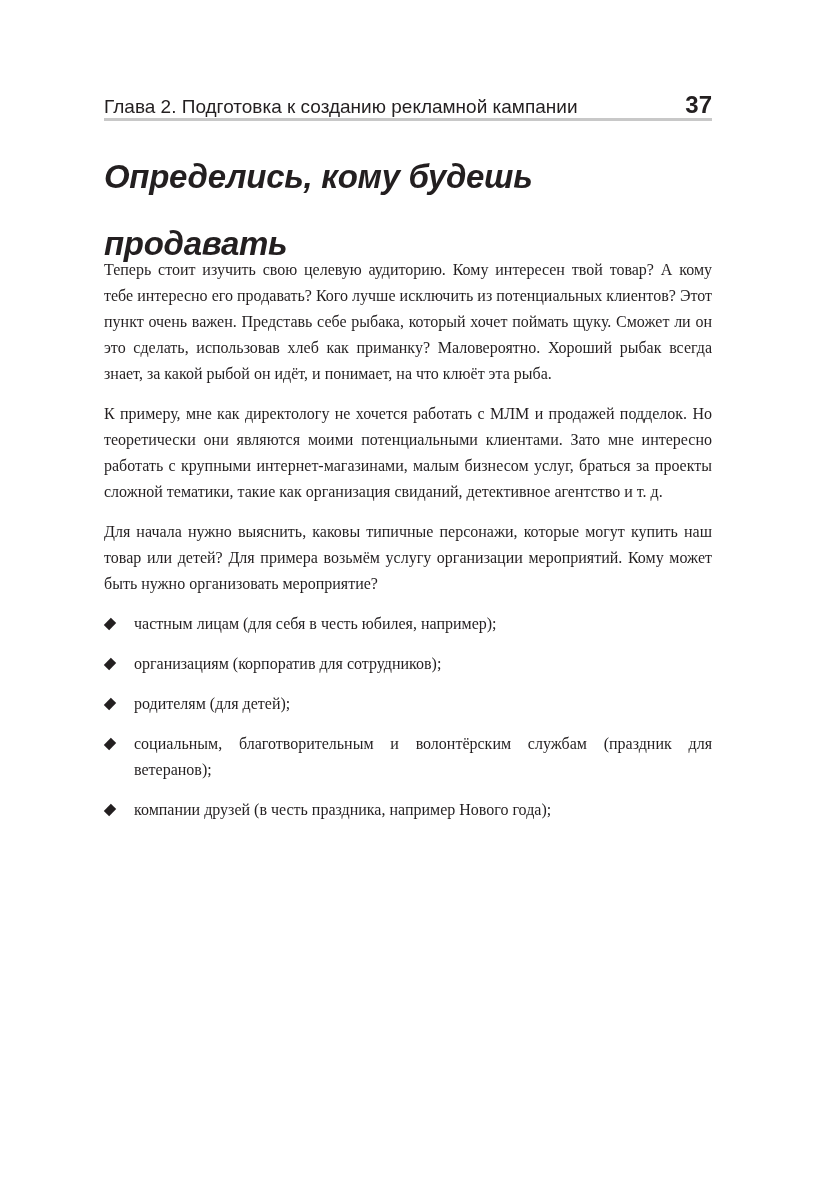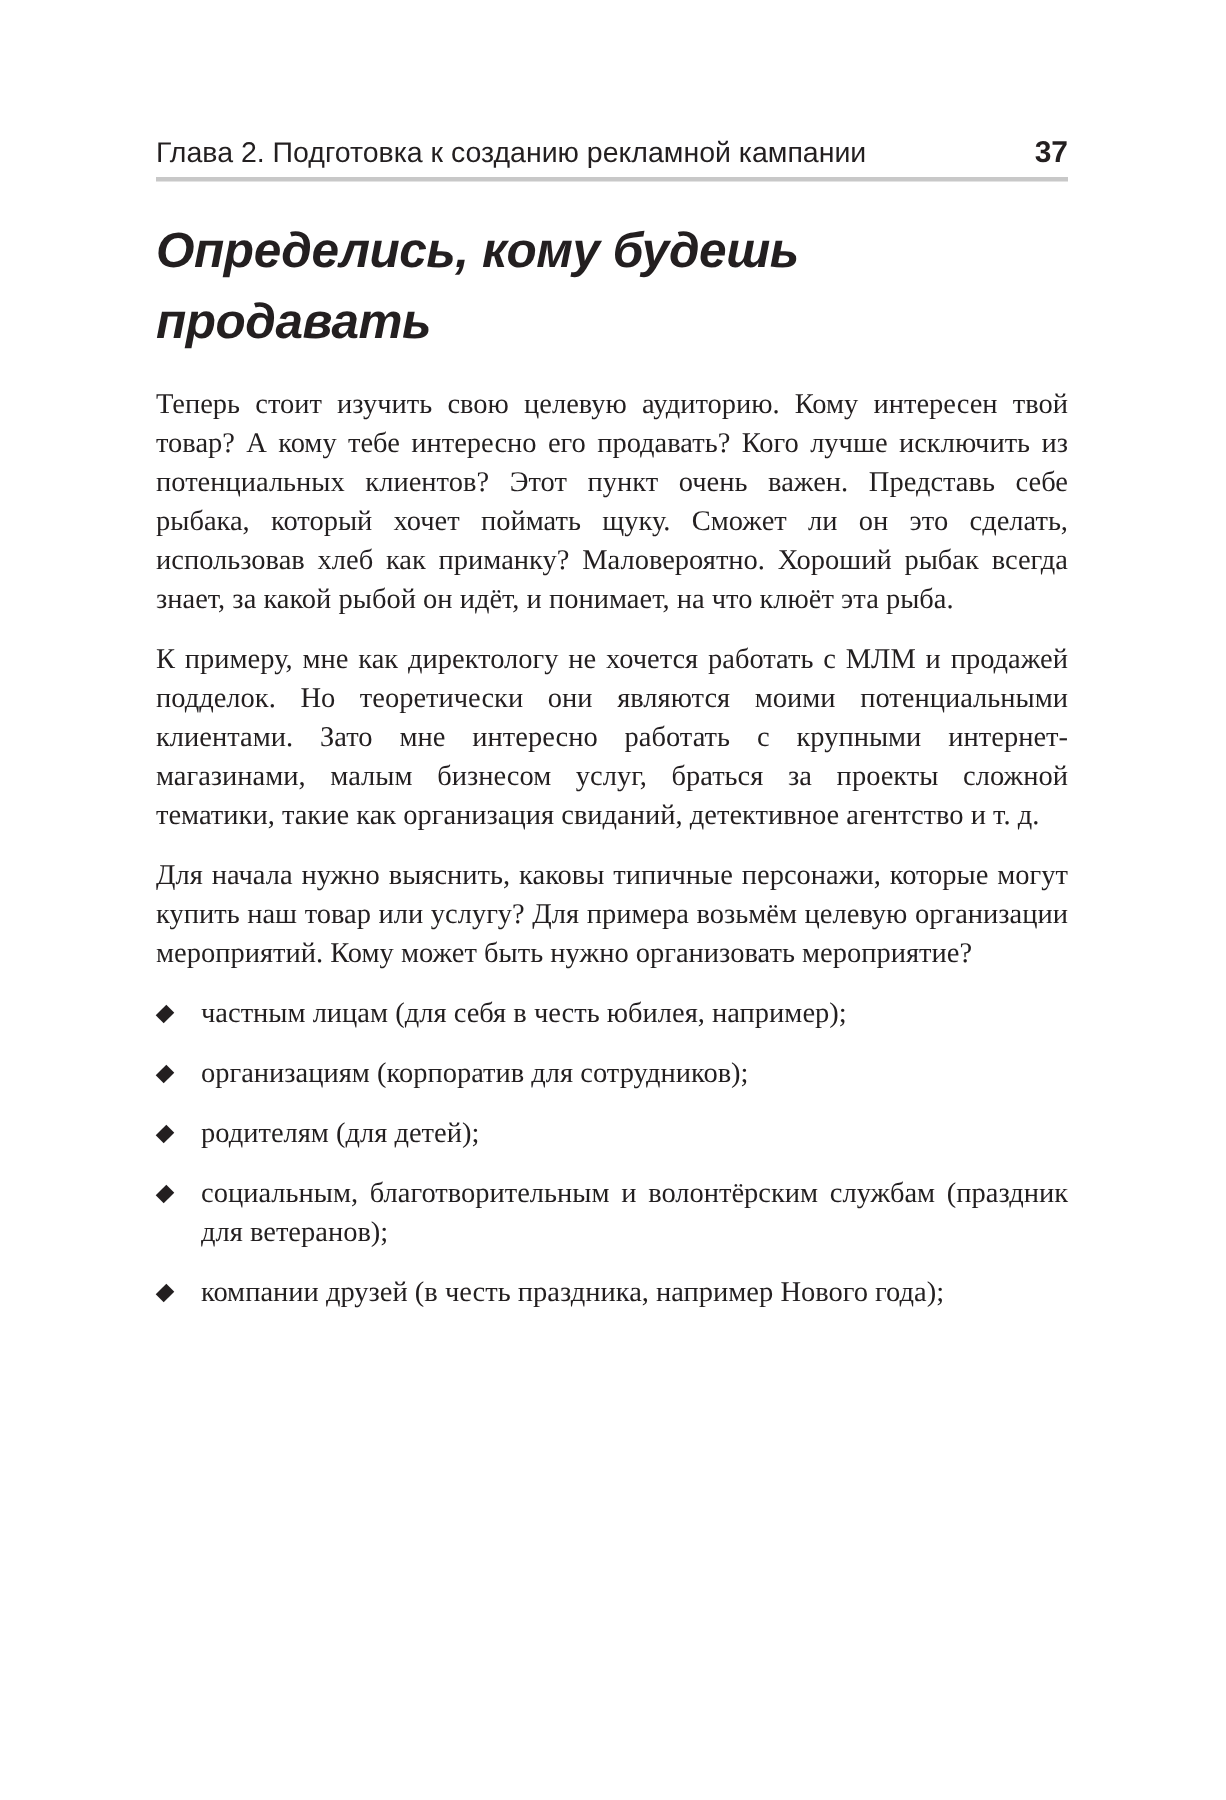--- a/index.html
+++ b/index.html
@@ -3,30 +3,30 @@
 <meta charset="utf-8">
 <style>
   html, body { margin: 0; padding: 0; background: #ffffff; }
   body { width: 817px; height: 1200px; position: relative; overflow: hidden; color: #231f20; }
   .page { position: absolute; left: 104px; top: 0; width: 608px; }
   .running-head {
     position: absolute; left: 0; top: 91px; width: 608px; height: 24px;
     font-family: "Liberation Sans", sans-serif; font-size: 19px; color: #231f20;
     display: flex; justify-content: space-between; align-items: baseline; gap: 17px;
   }
-  .running-head .num { font-weight: bold; font-size: 20px; }
+  .running-head .num { font-weight: bold; font-size: 24px; }
   .head-rule { position: absolute; left: 0; top: 118px; width: 608px; height: 3px; background: #c8c8c8; }
   .chapter-title {
     position: absolute; left: 0; top: 143px; width: 608px;
     font-family: "Liberation Sans", sans-serif; font-style: italic; font-weight: bold;
-    font-size: 33px; line-height: 47px; color: #231f20; margin: 0; letter-spacing: -0.3px;
+    font-size: 33px; line-height: 67px; color: #231f20; margin: 0; letter-spacing: -0.3px;
   }
   .body {
     position: absolute; left: 0; top: 257px; width: 608px;
-    font-family: "Liberation Serif", serif; font-size: 19px; line-height: 26px; color: #231f20;
+    font-family: "Liberation Serif", serif; font-size: 16px; line-height: 26px; color: #231f20;
   }
   .para { margin: 0 0 14px 0; text-align: justify; hyphens: manual; }
   .list { list-style: none; margin: 0; padding: 0; }
   .list-item { position: relative; padding-left: 30px; margin: 0 0 14px 0; text-align: justify; }
   .bullet {
     position: absolute; left: 1px; top: 8px; width: 10px; height: 10px;
     background: #231f20; transform: rotate(45deg) scale(0.75, 1.0);
   }
 </style>
 </head>
@@ -37,21 +37,21 @@
     <span>Глава 2. Подготовка к созданию рекламной кампании</span>
     <span class="num">37</span>
   </div>
   <div class="head-rule"></div>
 
   <h1 class="chapter-title">Определись, кому будешь продавать</h1>
 
   <div class="body">
     <p class="para">Теперь стоит изучить свою целевую аудиторию. Кому интересен твой товар? А кому тебе интересно его продавать? Кого лучше исключить из потенциальных клиентов? Этот пункт очень важен. Представь себе рыбака, который хочет поймать щуку. Сможет ли он это сделать, использовав хлеб как приманку? Маловероятно. Хороший рыбак всегда знает, за какой рыбой он идёт, и понимает, на что клюёт эта рыба.</p>
     <p class="para">К примеру, мне как директологу не хочется работать с МЛМ и продажей подделок. Но теоретически они являются моими потенциальными клиентами. Зато мне интересно работать с крупными интернет-магазинами, малым бизнесом услуг, браться за проекты сложной тематики, такие как организация свиданий, детективное агентство и т. д.</p>
-    <p class="para">Для начала нужно выяснить, каковы типичные персонажи, которые могут купить наш товар или услугу? Для примера возьмём целевую организации мероприятий. Кому может быть нужно организовать мероприятие?</p>
+    <p class="para">Для начала нужно выяснить, каковы типичные персонажи, которые могут купить наш товар или детей? Для примера возьмём услугу организации мероприятий. Кому может быть нужно организовать мероприятие?</p>
 
     <ul class="list">
       <li class="list-item">
         <span class="bullet"></span>
         <span>частным лицам (для себя в честь юбилея, например);</span>
       </li>
       <li class="list-item">
         <span class="bullet"></span>
         <span>организациям (корпоратив для сотрудников);</span>
       </li>

